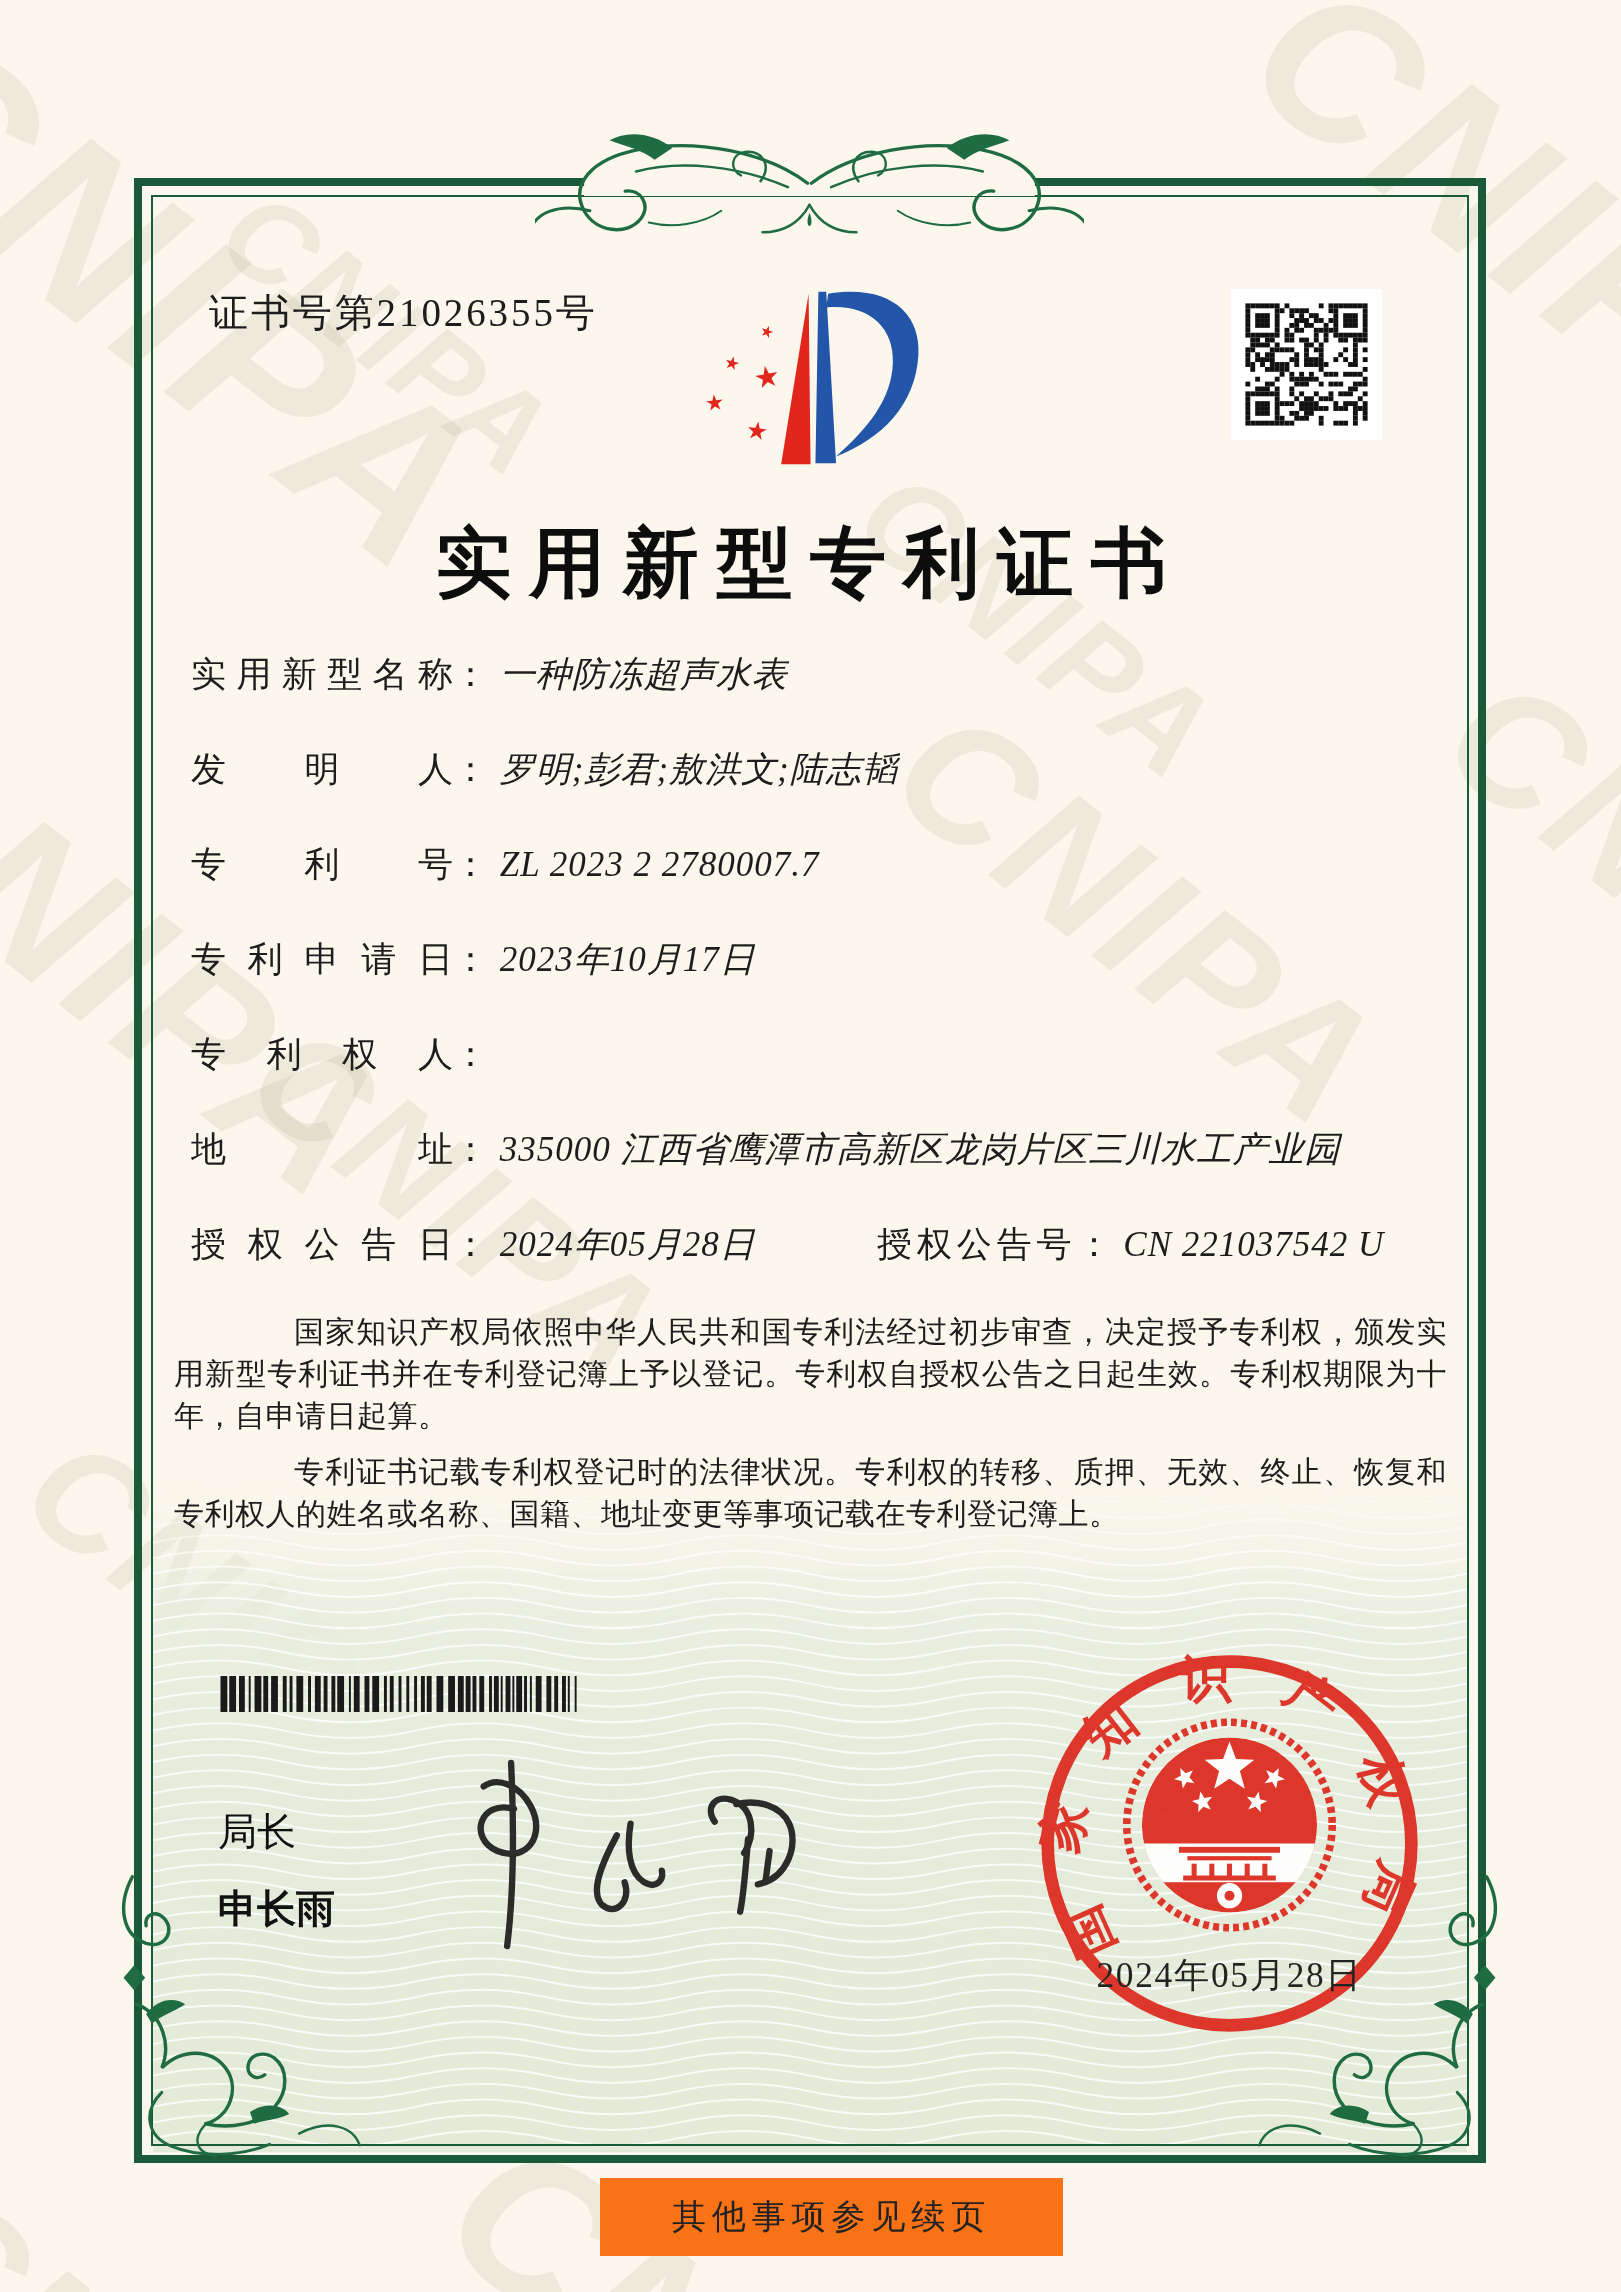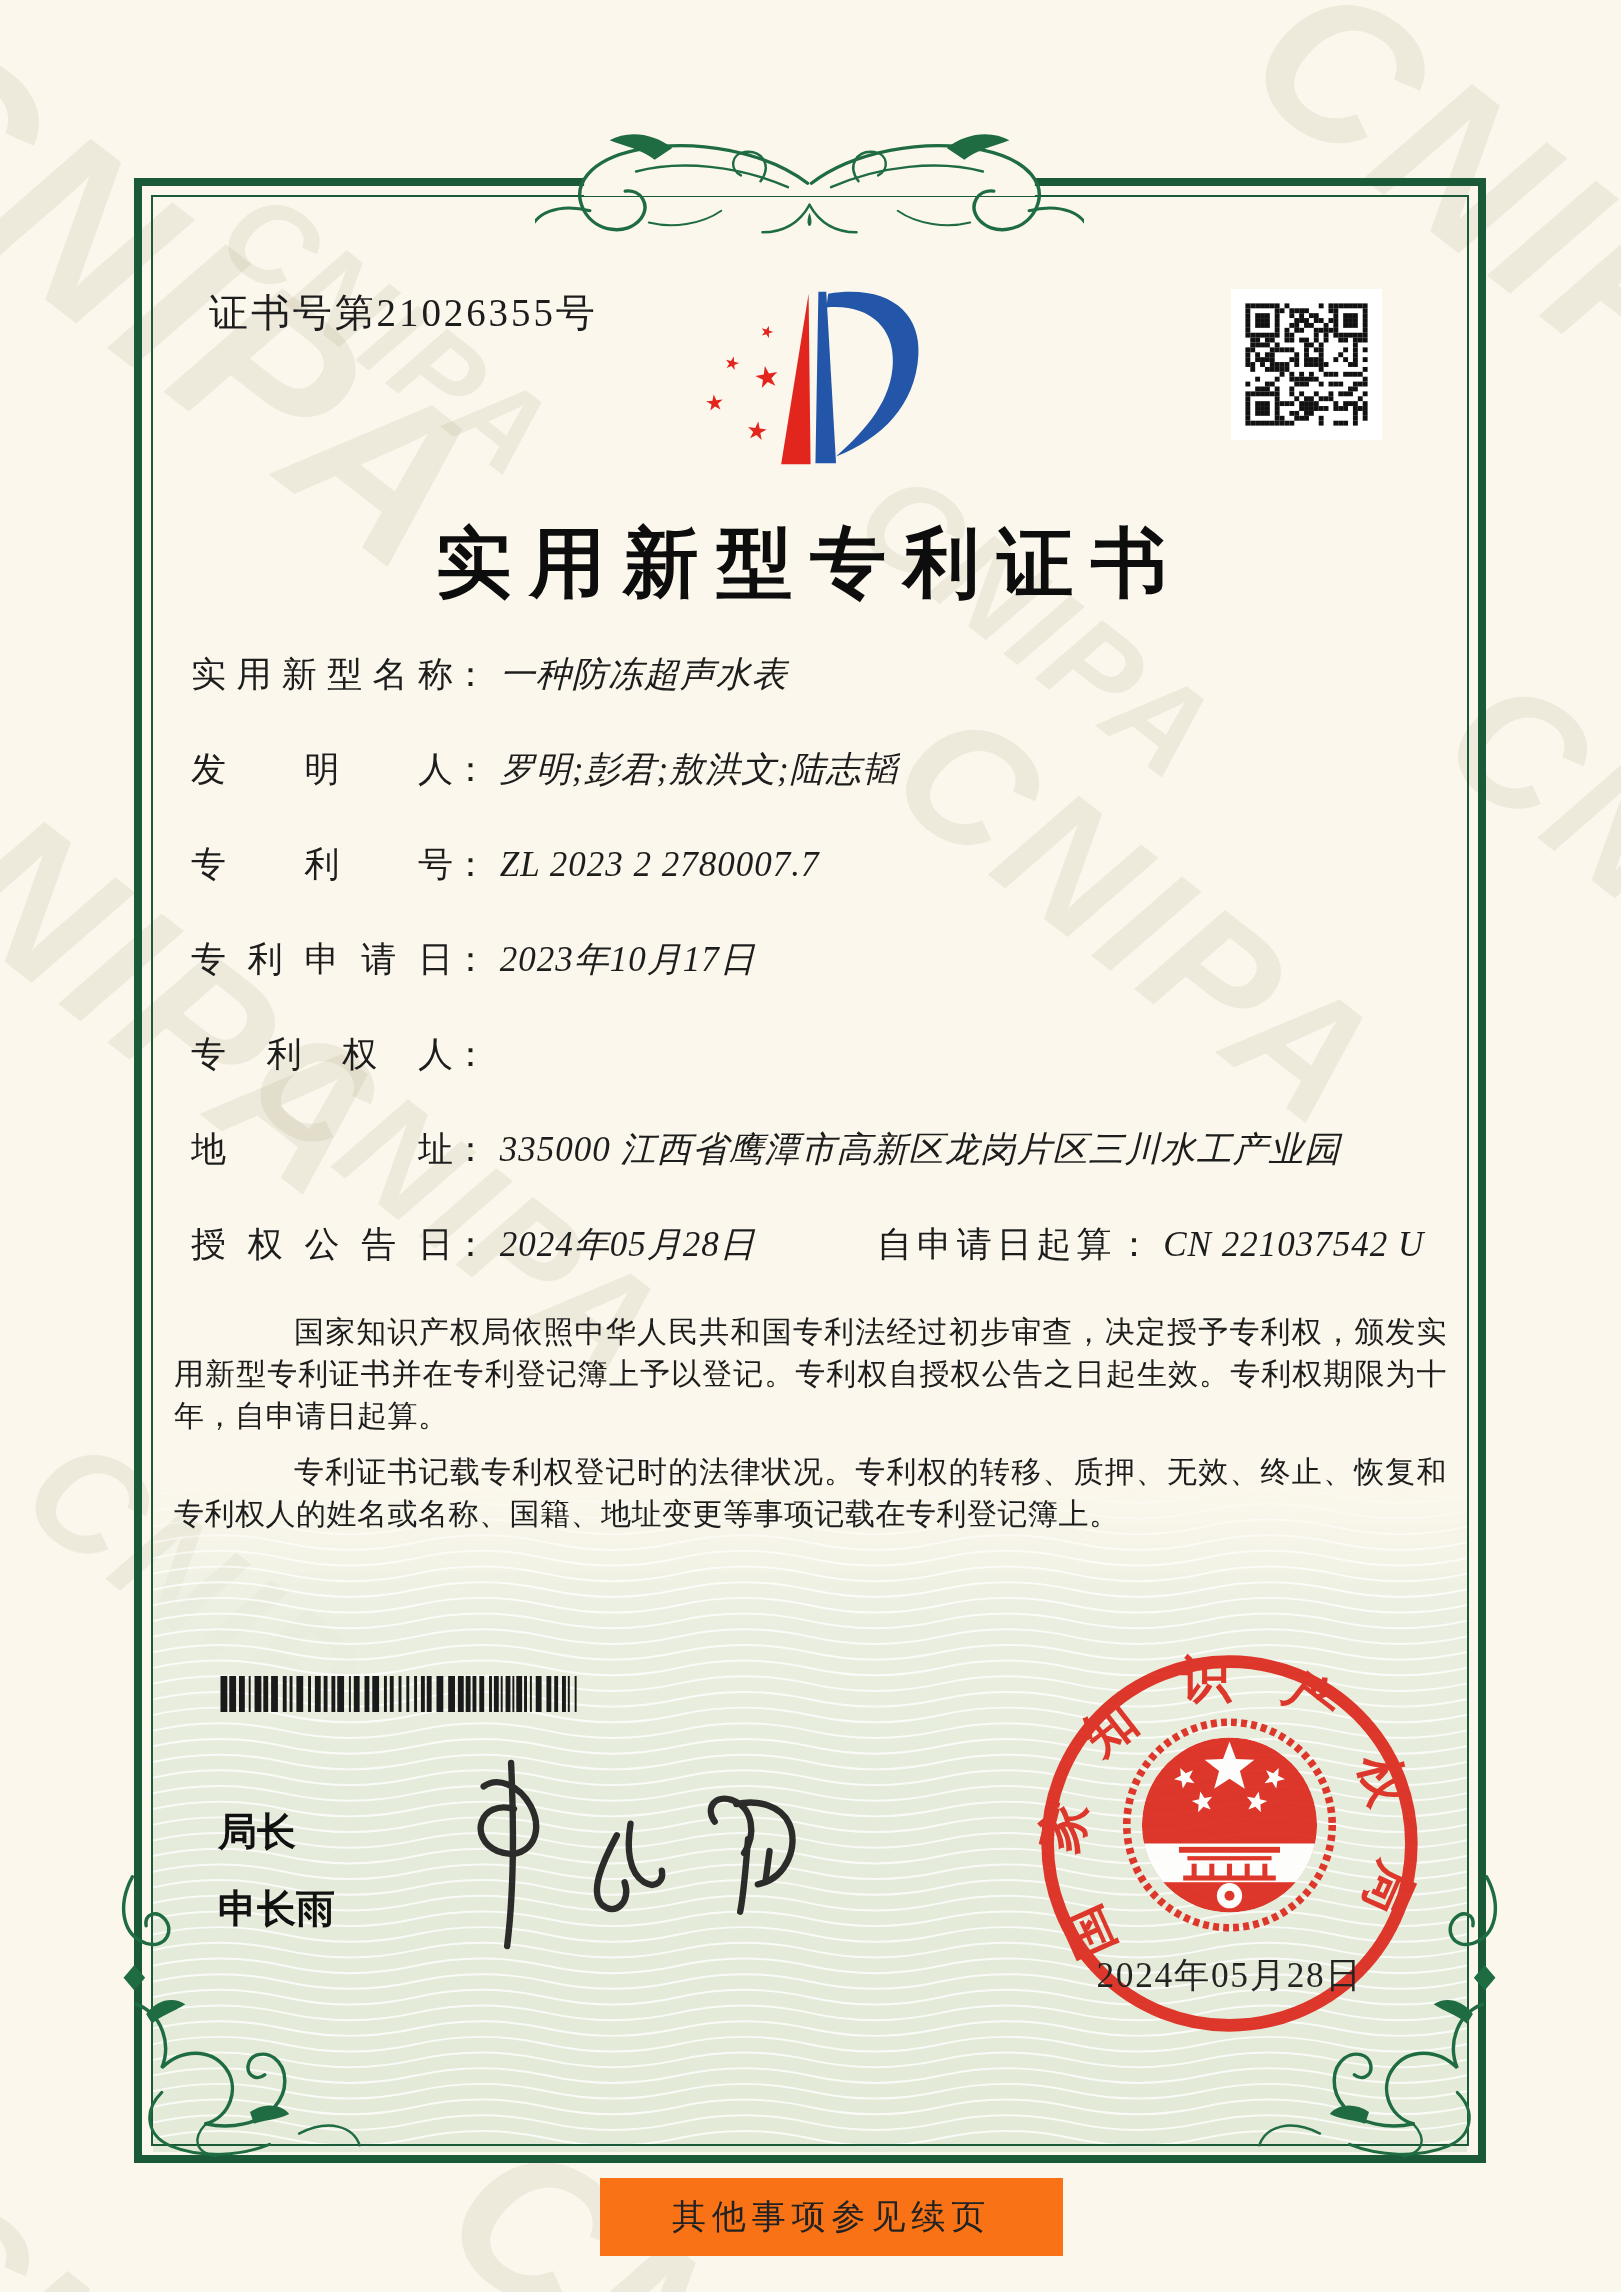--- a/index.html
+++ b/index.html
@@ -37,21 +37,21 @@
   .fcolon{display:inline-block;}
   .fvalue{display:inline-block;padding-left:11.8px;letter-spacing:1px;white-space:nowrap;font-style:italic;}
   .pair2{position:absolute;left:686px;top:0;height:95px;display:flex;align-items:center;}
   .pair2 .flabel2{letter-spacing:4.9px;}
   
   .body-text{position:absolute;left:174px;top:1311px;width:1273px;z-index:5;
              font-size:30px;line-height:42px;text-align:justify;letter-spacing:0.5px;}
   .body-text p{margin:0 0 13.7px 0;text-indent:120px;}
   
   .barcode{position:absolute;left:219px;top:1676px;z-index:5;}
-  .sig-title{position:absolute;left:218px;top:1805px;font-size:39px;font-weight:bold;z-index:5;
+  .sig-title{position:absolute;left:218px;top:1805px;font-size:39px;font-weight:normal;z-index:5;
              font-family:"Liberation Sans","DejaVu Sans",sans-serif;color:#111;}
   .sig-name{position:absolute;left:218px;top:1882px;font-size:39px;font-weight:bold;z-index:5;
             font-family:Liberation Mono, monospace;color:#111;}
   .signature{position:absolute;left:421px;top:1745px;z-index:5;}
   
   .seal{position:absolute;left:1019px;top:1633px;z-index:6;opacity:.93;}
   
   .footer-page{position:absolute;left:134px;top:2064px;width:1352px;text-align:center;
                font-size:28px;letter-spacing:2px;z-index:5;}
   .note-box{position:absolute;left:600px;top:2178px;width:463px;height:78px;background:#f97316;
@@ -548,21 +548,21 @@
         <span class="flabel">地址</span>
         <span class="fcolon">：</span>
         <span class="fvalue">335000 江西省鹰潭市高新区龙岗片区三川水工产业园</span>
       </div>
 
     <div class="frow">
       <span class="flabel">授权公告日</span>
         <span class="fcolon">：</span>
         <span class="fvalue">2024年05月28日</span>
       <span class="pair2">
-        <span class="flabel2">自申请日起算</span>
+        <span class="flabel2">授权公告号</span>
           <span class="fcolon">：</span>
           <span class="fvalue">CN 221037542 U</span>
       </span>
     </div>
   </div>
 
   <div class="body-text">
 
       <p>国家知识产权局依照中华人民共和国专利法经过初步审查，决定授予专利权，颁发实用新型专利证书并在专利登记簿上予以登记。专利权自授权公告之日起生效。专利权期限为十年，自申请日起算。</p>
 

